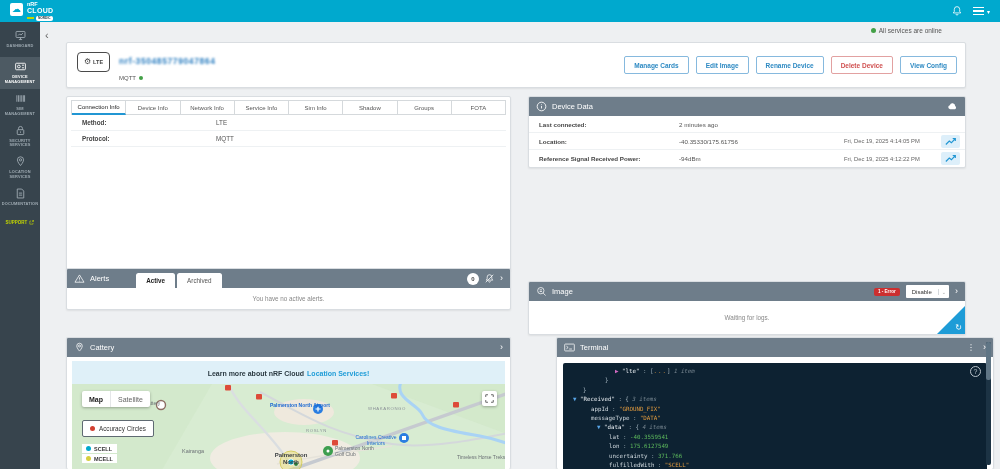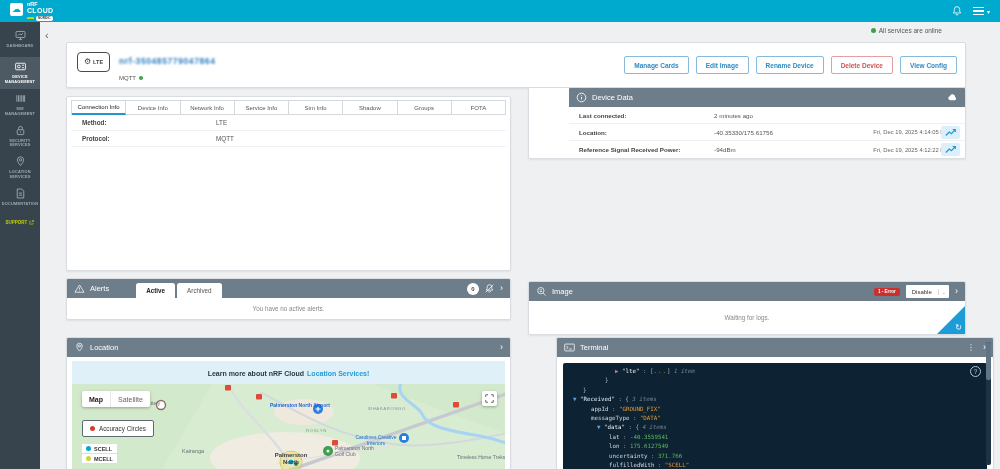--- a/index.html
+++ b/index.html
@@ -66,33 +66,33 @@
   #panel-info { left:66px; top:96px; width:445px; height:175px; }
   .tabs-row { display:flex; margin:3px 4px 0; border-top:1px solid #d5d9dc; border-left:1px solid #d5d9dc; }
   .tab { flex:1; height:14px; display:flex; align-items:center; justify-content:center; font-size:6px; color:#555;
          border-right:1px solid #d5d9dc; border-bottom:1px solid #d5d9dc; cursor:pointer; background:#fff; white-space:nowrap; }
   .tab.active { color:#222; border-bottom:2px solid #2196d3; }
   .info-row { display:flex; align-items:center; height:16px; border-bottom:1px solid #eef1f3; margin:0 4px; }
   .info-row .lbl { width:145px; padding-left:11px; font-size:6.3px; font-weight:bold; color:#444; }
   .info-row .val { font-size:6.3px; color:#555; }
 
   
-  #panel-data { left:528px; top:87px; width:438px; height:72px;padding-left:40px; }
+  #panel-data { left:528px; top:96px; width:438px; height:72px; }
   .phead .cloud { margin-left:auto; }
   .data-row { position:relative; display:flex; align-items:center; height:17px; border-bottom:1px solid #eef1f3; padding-left:10px; }
   .data-row:last-child { border-bottom:none; }
   .data-row .lbl { width:140px; font-size:6.2px; font-weight:bold; color:#444; }
   .data-row .val { width:165px; font-size:6.2px; color:#555; }
   .data-row .ts { width:95px; font-size:5.8px; color:#666; }
   .chart-btn { position:absolute; right:5px; top:2px; width:19px; height:13px; background:#ddeffa; border-radius:2px;
                display:flex; align-items:center; justify-content:center; cursor:pointer; }
   .chart-btn svg { width:12px; height:9px; stroke:#2196d3; fill:none; stroke-width:1.4; }
 
   
-  #panel-alerts { left:66px; top:278px; width:445px; height:42px; }
+  #panel-alerts { left:66px; top:268px; width:445px; height:42px; }
   .htabs { display:flex; gap:2px; margin-left:22px; align-self:flex-end; }
   .htab { background:#fff; color:#555; font-size:6.3px; padding:0 10px; height:15px; display:flex; align-items:center;
           border-radius:2.5px 2.5px 0 0; cursor:pointer; }
   .htab.active { color:#222; font-weight:bold; }
   .alerts-right { margin-left:auto; display:flex; align-items:center; gap:5px; }
   .count-badge { width:12px; height:12px; border-radius:50%; background:#fff; color:#444; font-size:6px; font-weight:bold;
                  display:flex; align-items:center; justify-content:center; }
   .empty-msg { display:flex; align-items:center; justify-content:center; height:21px; font-size:6.3px; color:#888; }
 
   
@@ -369,21 +369,21 @@
       <span class="logs-corner-icon">↻</span>
     </div>
   </div>
 
   <div class="panel" id="panel-location">
     <div class="phead">
       <svg viewBox="0 0 16 16">
           <path d="M8 1.8a4 4 0 0 1 4 4c0 3-4 7.4-4 7.4S4 8.8 4 5.8a4 4 0 0 1 4-4z"></path>
           <circle cx="8" cy="5.8" r="1.5"></circle>
         </svg>
-      <span>Location</span>
+      <span>Cattery</span>
       <span class="chev">›</span>
     </div>
     <div class="loc-banner">
       <span class="txt">Learn more about nRF Cloud</span>
       <span class="lnk">Location Services!</span>
     </div>
     <div class="map">
       <svg class="geo" width="435" height="86" viewBox="0 0 435 86">
         <rect x="0" y="0" width="435" height="86" fill="#d8ecd2"></rect>
         <polygon points="0,0 140,0 90,86 0,86" fill="#cfe7c6" opacity="0.55"></polygon>

